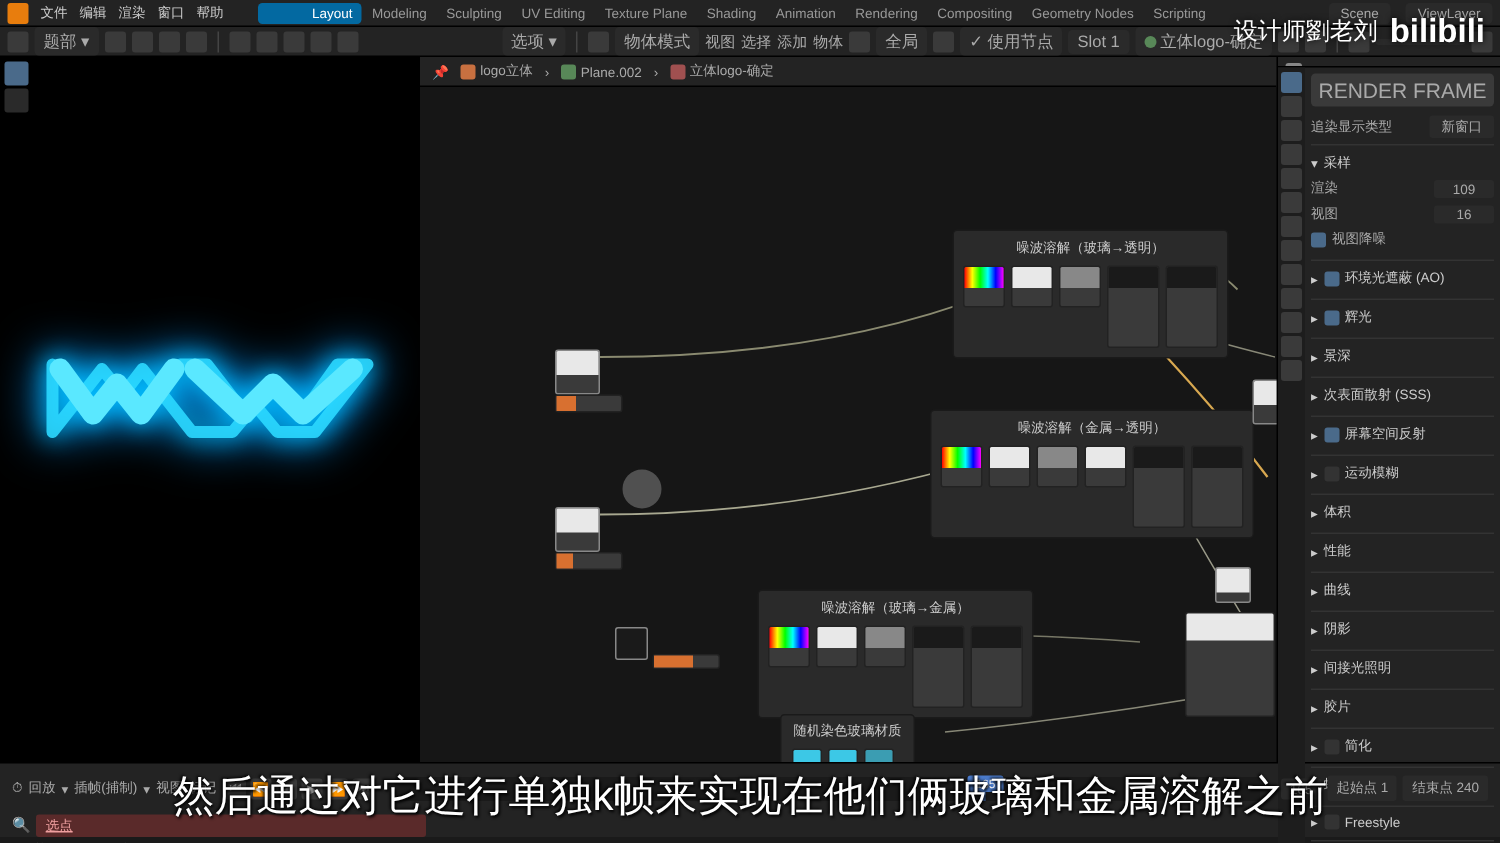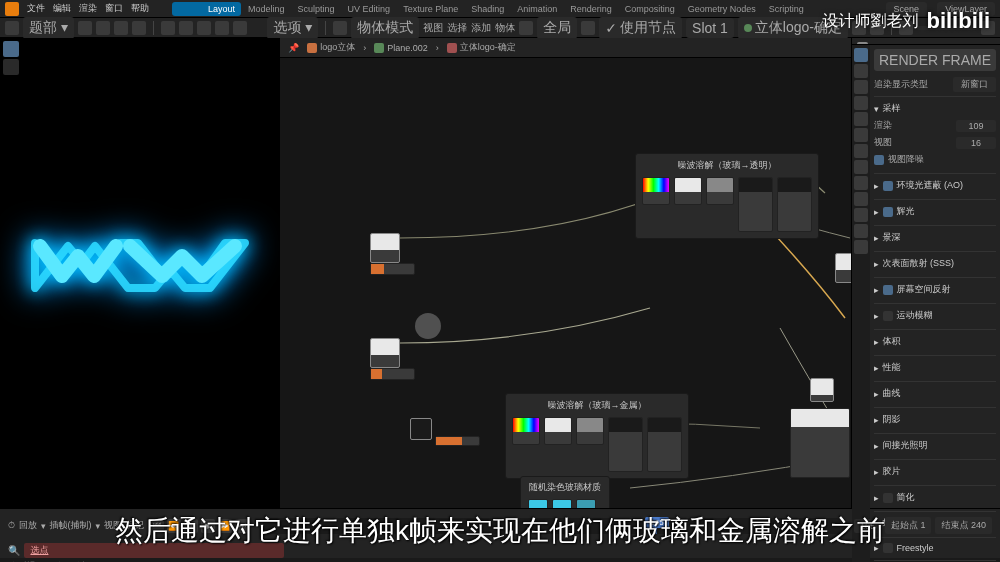--- a/index.html
+++ b/index.html
@@ -11,21 +11,21 @@
 .menubar .menu-item { font-size: 9px; color: #ccc; cursor: pointer; }
 .menubar .workspace-tabs { display: flex; margin-left: 15px; gap: 1px; }
 .menubar .ws-tab { padding: 2px 6px; font-size: 9px; color: #999; cursor: pointer; }
 .menubar .ws-tab.active { background: #0369a1; color: #fff; border-radius: 3px; padding-left: 36px; }
 .menubar .scene-info { margin-left: auto; display: flex; gap: 10px; align-items: center; font-size: 9px; }
 .scene-info .field { background: #2a2a2a; padding: 2px 8px; border-radius: 3px; }
 
 
 .toolbar2 { height: 20px; background: #232323; display: flex; align-items: center; padding: 0 5px; gap: 4px; border-bottom: 1px solid #000; }
 .toolbar2 .icon-btn { width: 14px; height: 14px; background: #3a3a3a; border-radius: 2px; cursor: pointer; }
-.toolbar2 .pill { background: #2a2a2a; padding: 2px 6px; border-radius: 3px; font-size: 14px; display: flex; align-items: center; gap: 3px; }
+.toolbar2 .pill { background: #2a2a2a; padding: 2px 6px; border-radius: 3px; font-size: 11px; display: flex; align-items: center; gap: 3px; }
 .toolbar2 .sep { width: 1px; height: 14px; background: #444; margin: 0 3px; }
 
 
 .main { display: flex; height: 470px; }
 
 
 .viewport { width: 280px; background: #000; position: relative; border-right: 1px solid #000; }
 .viewport .tools { position: absolute; left: 3px; top: 3px; display: flex; flex-direction: column; gap: 2px; }
 .viewport .tool { width: 16px; height: 16px; background: #2a2a2a; border-radius: 2px; cursor: pointer; }
 .viewport .tool.active { background: #4a6a8a; }
@@ -255,20 +255,43 @@
         <div style="height:100%;width:30%;background:#d87030"></div>
       </div>
 
     <div class="cursor-dot" style="left:135px; top:275px;"></div>
 
     <div class="node-single white-top" style="left:90px; top:300px;"></div>
     <div class="node" style="position:absolute; left:90px; top:330px; width:45px; height:12px; background:#3a3a3a;">
         <div style="height:100%;width:25%;background:#d87030"></div>
       </div>
 
+    <div class="node-frame" style="left:340px; top:235px;">
+      <div class="frame-title">噪波溶解（金属→透明）</div>
+      <div class="nodes">
+        <div class="node small">
+            <div class="swatch sw-rainbow"></div>
+          </div>
+        <div class="node small">
+            <div class="swatch sw-white"></div>
+          </div>
+        <div class="node small">
+            <div class="swatch sw-gray"></div>
+          </div>
+        <div class="node small">
+            <div class="swatch sw-white"></div>
+          </div>
+        <div class="node tall">
+            <div class="swatch sw-dark"></div>
+          </div>
+        <div class="node tall">
+            <div class="swatch sw-dark"></div>
+          </div>
+      </div>
+    </div>
     <div class="node-single white-top" style="left:555px; top:215px;"></div>
 
     <div class="node-frame" style="left:225px; top:355px;">
       <div class="frame-title">噪波溶解（玻璃→金属）</div>
       <div class="nodes">
         <div class="node small">
             <div class="swatch sw-rainbow"></div>
           </div>
         <div class="node small">
             <div class="swatch sw-white"></div>

